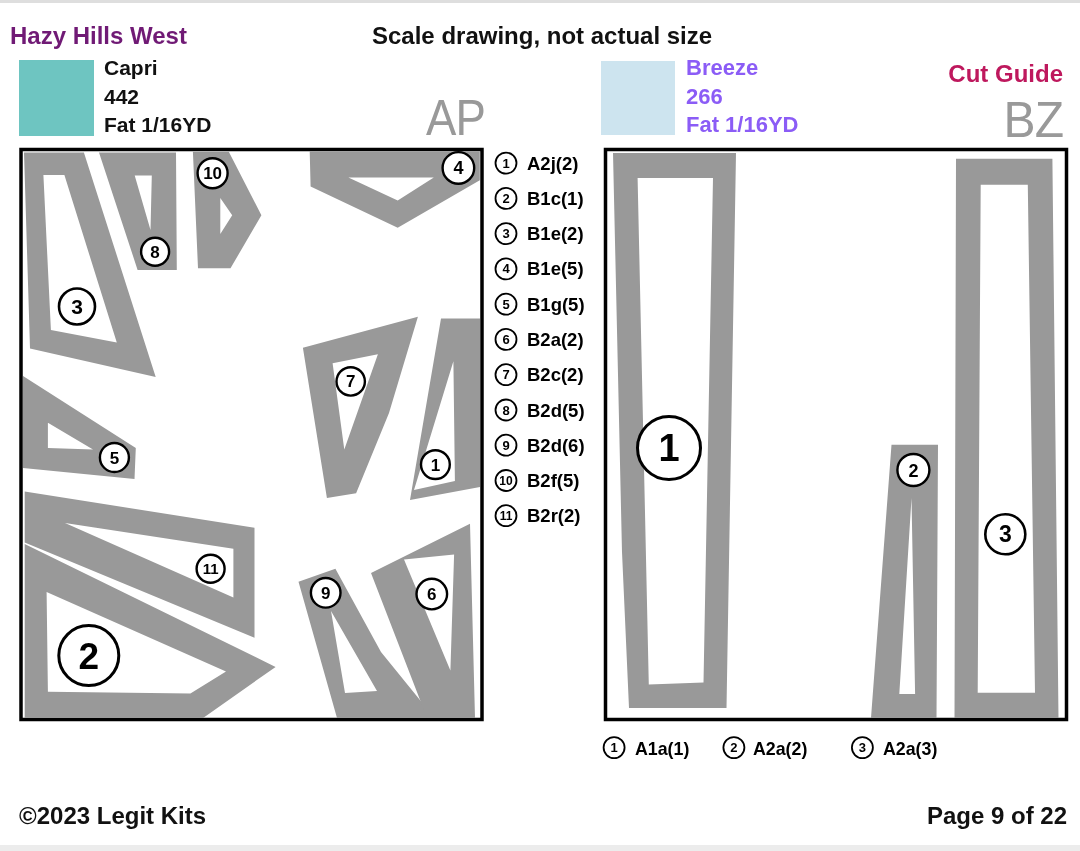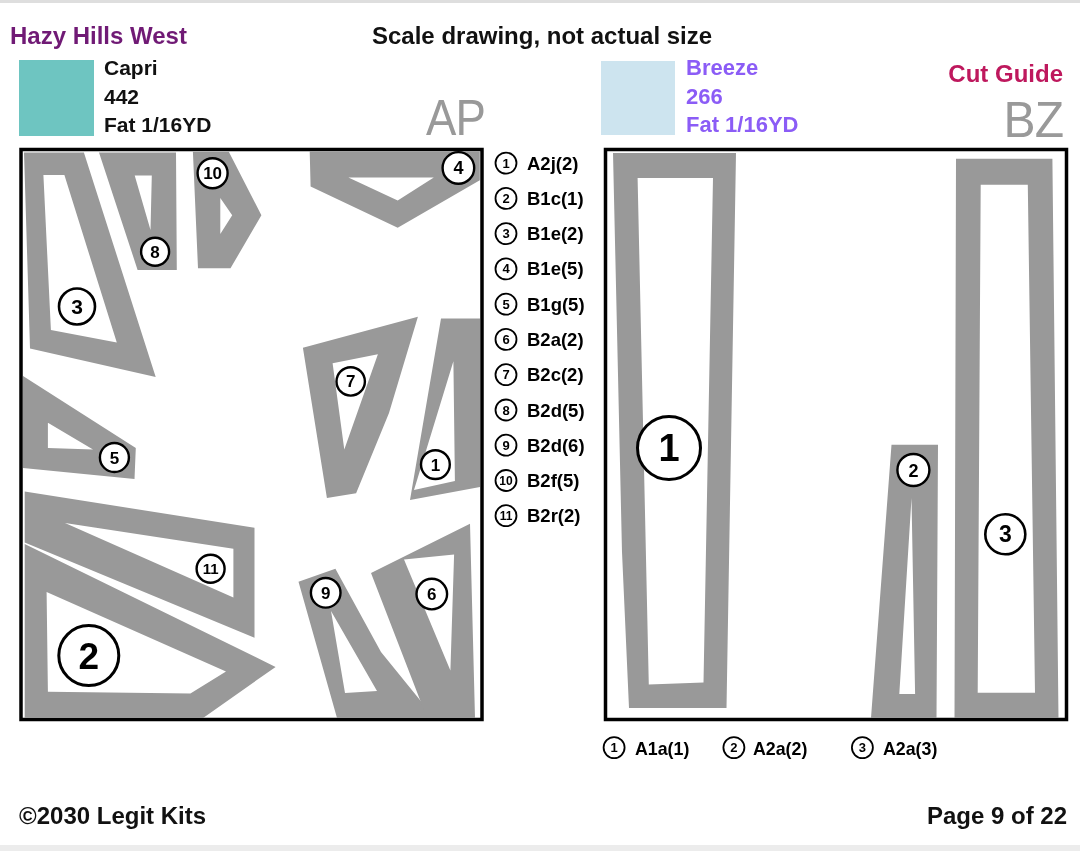--- a/index.html
+++ b/index.html
@@ -203,17 +203,17 @@
       </g>
 
     <g>
         <circle cx="862.4" cy="747.6" r="10.5" fill="#fff" stroke="#000" stroke-width="1.8"></circle>
     <text x="862.4" y="752.1" font-size="13" text-anchor="middle">3</text>
     <text x="883" y="754.6" font-size="17.8">A2a(3)</text>
       </g>
   </g>
 </svg>
 
-<div class="abs b" style="left:19px;top:802px;font-size:24px;color:#111;">©2030 Legit Kits</div>
+<div class="abs b" style="left:19px;top:802px;font-size:24px;color:#111;">©2023 Legit Kits</div>
 
 <div class="abs b" style="right:13px;top:802px;font-size:24px;color:#111;">Page 9 of 22</div>
 
 <div class="abs" style="left:0;top:845px;width:1080px;height:6px;background:#ececec;"></div>
 
 </body></html>

